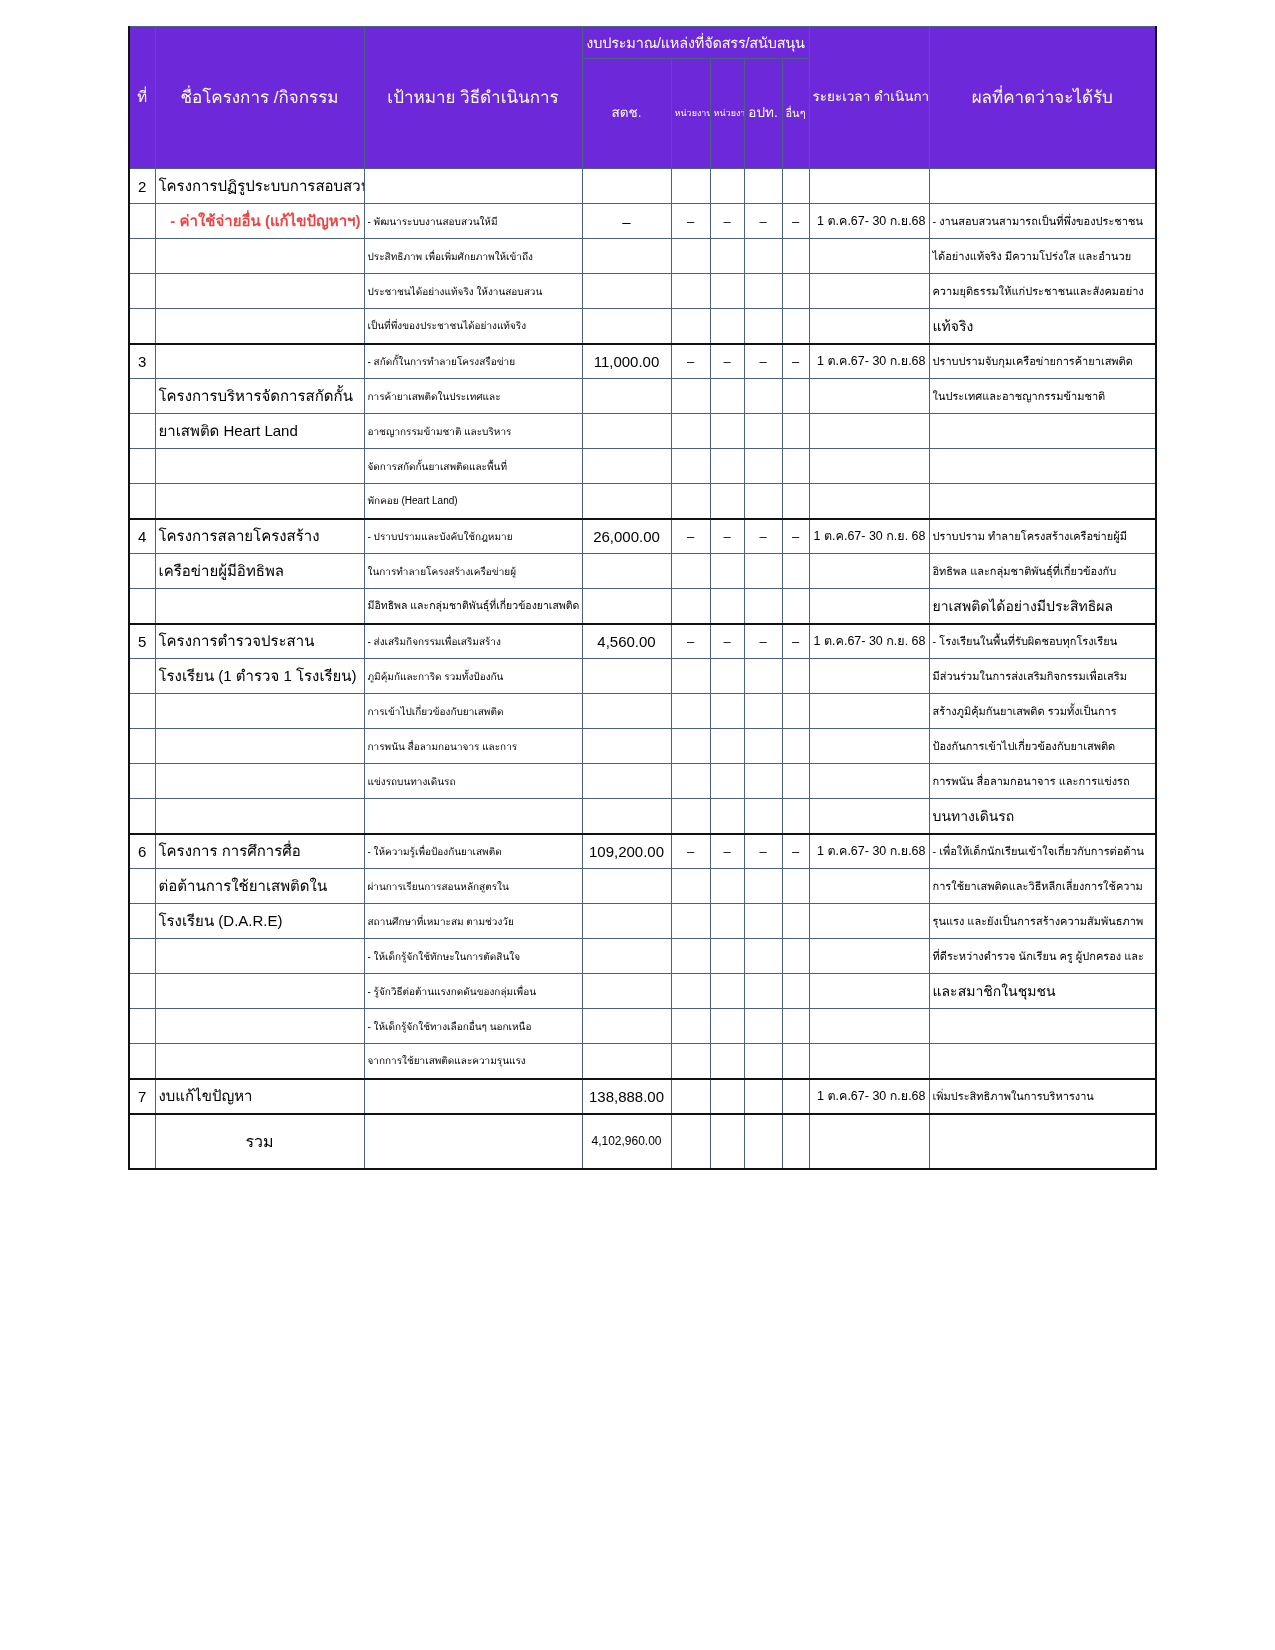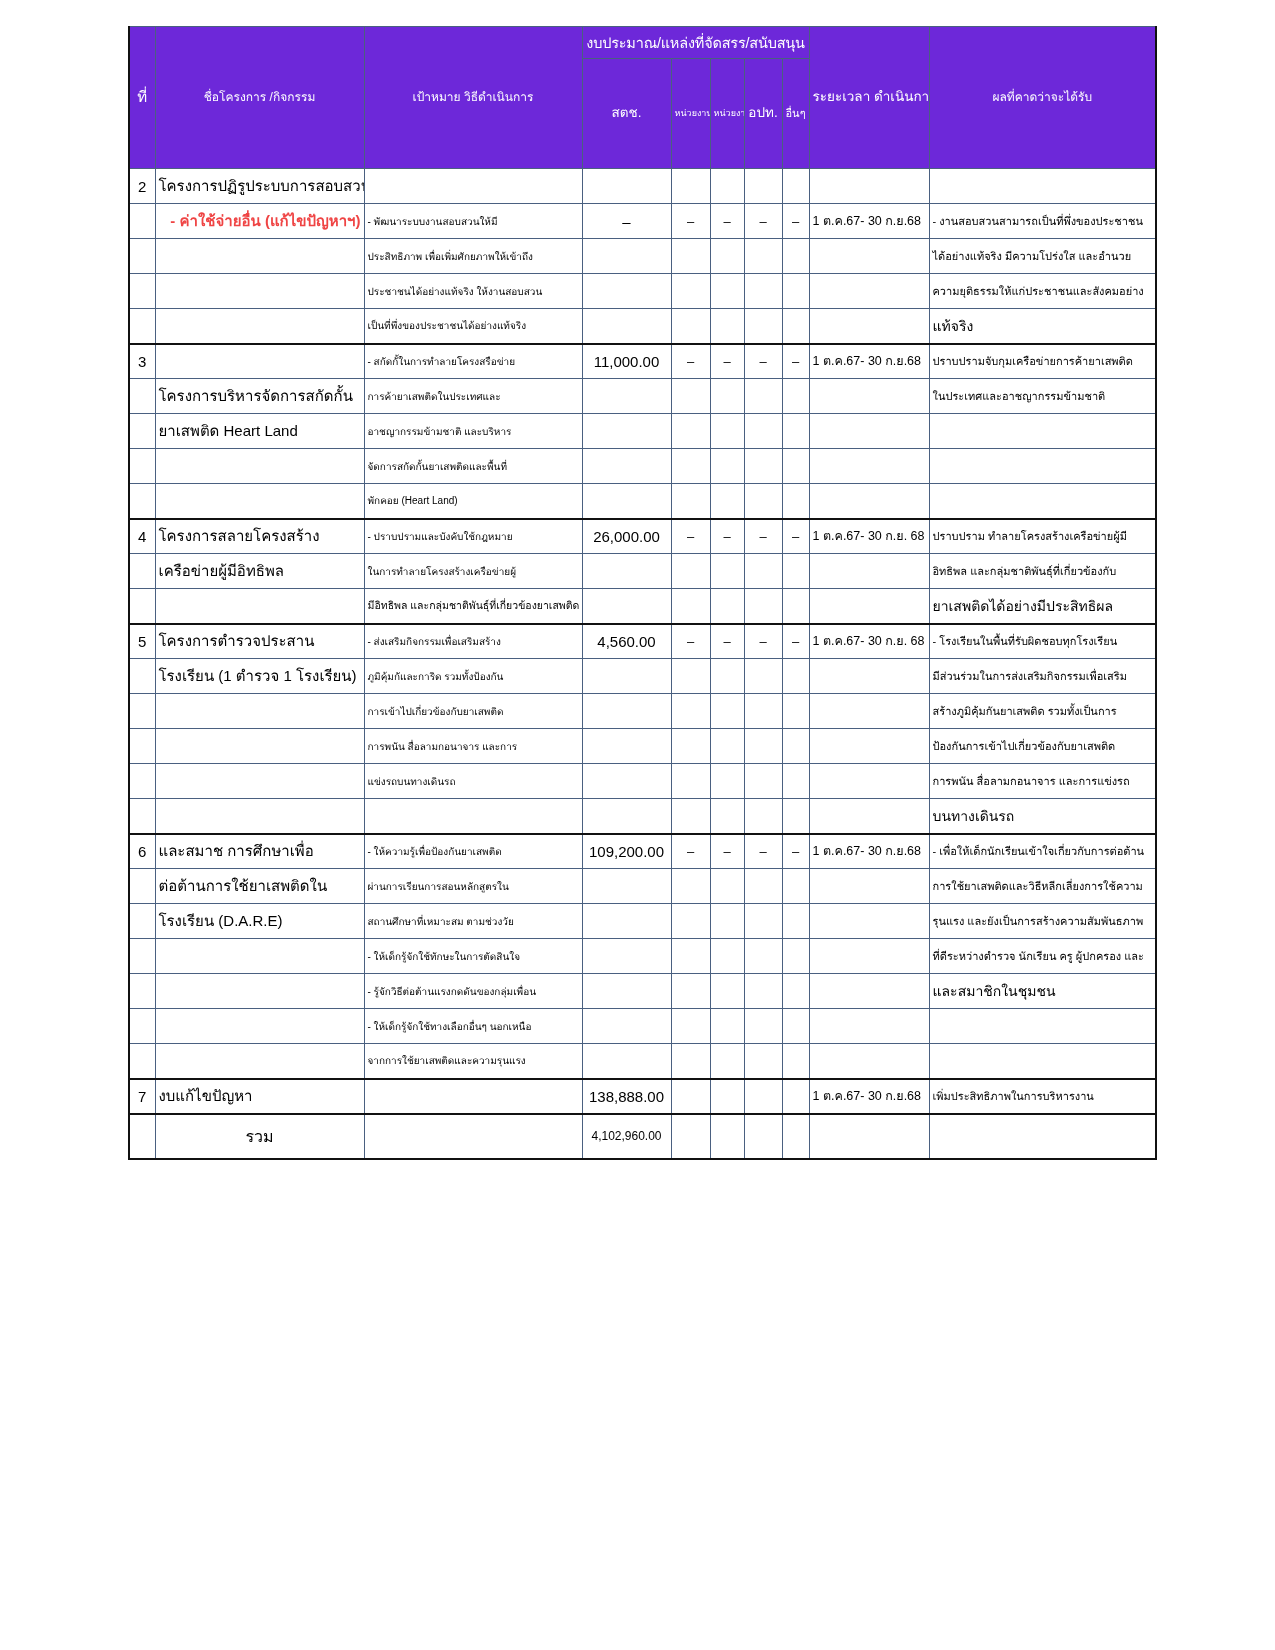--- a/index.html
+++ b/index.html
@@ -48,21 +48,21 @@
     vertical-align: middle;
   }
   .hdr-top th {
     border-bottom: 1px solid #ffffff;
   }
   th.hcell {
     font-size: 15px;
     line-height: 1.25;
     white-space: normal;
   }
-  th.hcell.big { font-size: 12px; margin-left: 48px; }
+  th.hcell.big { font-size: 17px; margin-left: 48px; }
   th.h-group {
     font-size: 14.5px;
     text-align: center;
     white-space: nowrap;
     letter-spacing: -0.2px;
   }
   th.h-narrow {
     font-size: 9px;
     line-height: 1.15;
     white-space: normal;
@@ -103,21 +103,21 @@
     text-align: center;
     font-size: 15px;
     white-space: nowrap;
   }
   td.c-amt.small { font-size: 12px; text-align: center; }
   td.c-dash {
     text-align: center;
     font-size: 13px;
   }
   td.c-period {
-    text-align: left;
+    text-align: right;
     font-size: 12.5px;
     white-space: nowrap;
   }
   td.c-res {
     font-size: 11px;
     text-align: left;
     white-space: nowrap;
   }
   td.c-res.bold {
     font-size: 14px;
@@ -394,21 +394,21 @@
           <td class="c-amt"></td>
           <td class="c-dash"></td>
           <td class="c-dash"></td>
           <td class="c-dash"></td>
           <td class="c-dash"></td>
           <td class="c-period"></td>
           <td class="c-res outerR bold">บนทางเดินรถ</td>
         </tr>
         <tr class="r topthick">
           <td class="c-no outerL">6</td>
-          <td class="c-name">และสมาช การศึกษาเพื่อ</td>
+          <td class="c-name">โครงการ การศึการศื่อ</td>
           <td class="c-goal">- ให้ความรู้เพื่อป้องกันยาเสพติด</td>
           <td class="c-amt">109,200.00</td>
           <td class="c-dash">–</td>
           <td class="c-dash">–</td>
           <td class="c-dash">–</td>
           <td class="c-dash">–</td>
           <td class="c-period">1 ต.ค.67- 30 ก.ย.68</td>
           <td class="c-res outerR">- เพื่อให้เด็กนักเรียนเข้าใจเกี่ยวกับการต่อต้าน</td>
         </tr>
         <tr class="r">
@@ -488,21 +488,21 @@
           <td class="c-name">งบแก้ไขปัญหา</td>
           <td class="c-goal"></td>
           <td class="c-amt">138,888.00</td>
           <td class="c-dash"></td>
           <td class="c-dash"></td>
           <td class="c-dash"></td>
           <td class="c-dash"></td>
           <td class="c-period">1 ต.ค.67- 30 ก.ย.68</td>
           <td class="c-res outerR">เพิ่มประสิทธิภาพในการบริหารงาน</td>
         </tr>
-        <tr class="r topthick lastrow" style="height: 45px;">
+        <tr class="r topthick lastrow" style="height: 55px;">
           <td class="outerL"></td>
           <td class="c-total">รวม</td>
           <td></td>
           <td class="c-amt small">4,102,960.00</td>
           <td></td>
           <td></td>
           <td></td>
           <td></td>
           <td></td>
           <td class="outerR"></td>

